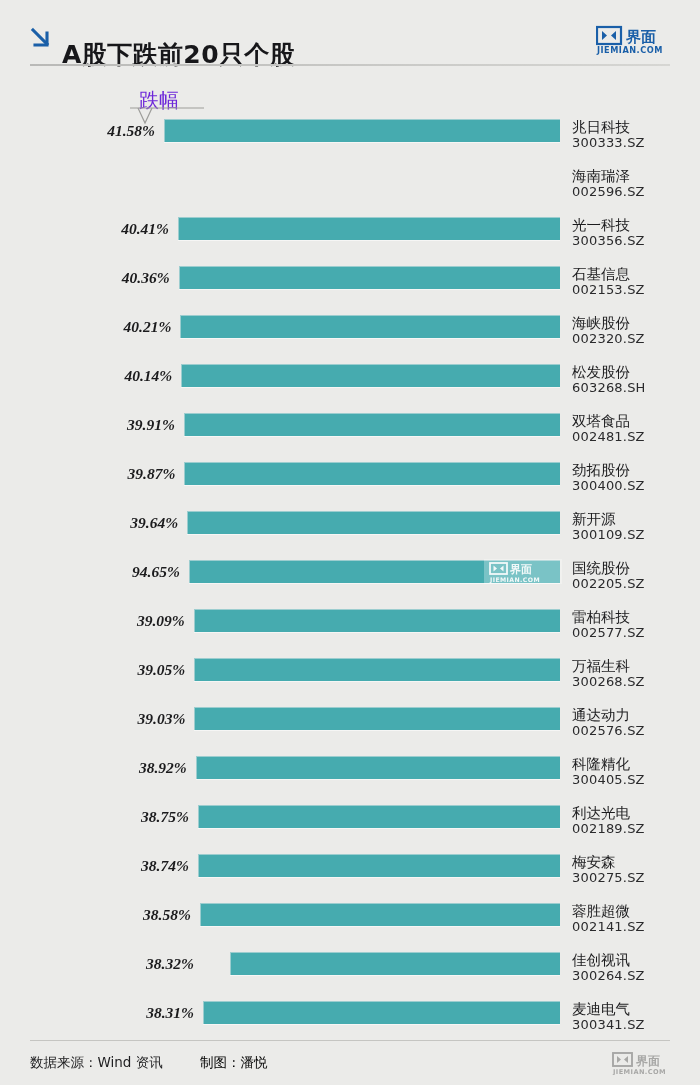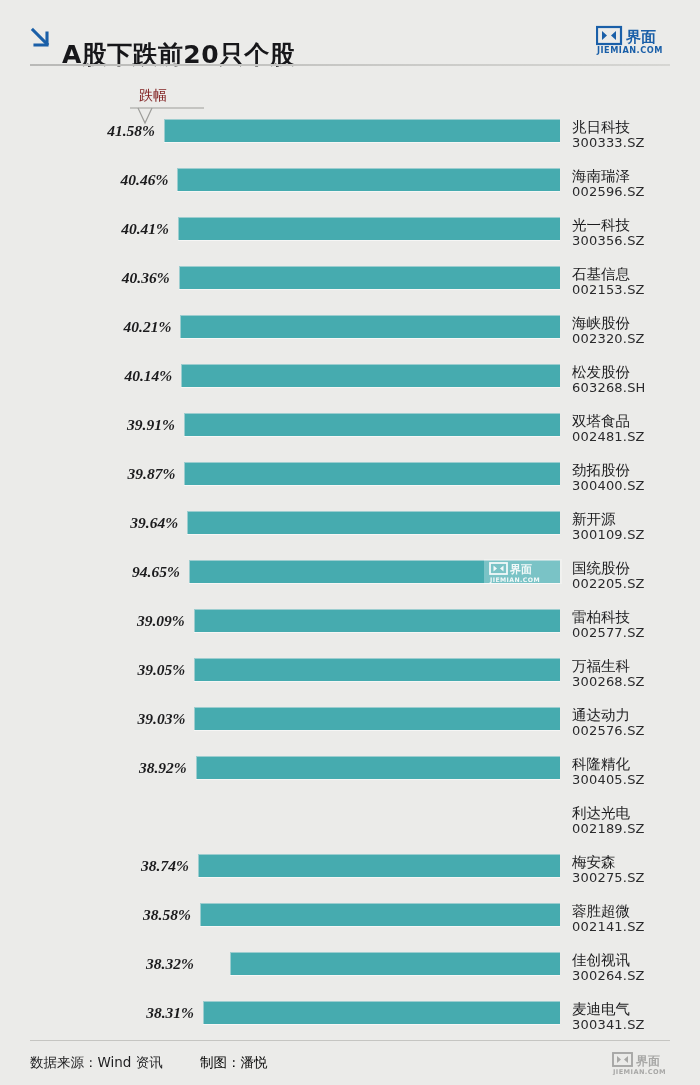--- a/index.html
+++ b/index.html
@@ -54,22 +54,22 @@
     position: absolute;
     left: 30px; top: 64px;
     width: 640px; height: 2px;
     background: linear-gradient(to right, #b9b9b7, #d6d6d3);
   }
 
   
   #axis-label {
     position: absolute;
     left: 139px; top: 87px;
-    font-size: 14px;
-    color: #7f1d1d;
+    font-size: 20px;
+    color: #6d28d9;
     font-family: "DejaVu Sans", "Liberation Sans", sans-serif;
     white-space: nowrap;
   }
 
   #axis-callout {
     position: absolute;
     left: 128px; top: 104px;
     width: 80px; height: 22px;
   }
 
@@ -226,24 +226,20 @@
         <div class="bar-holder" style="width: 396px;">
           <span class="pct">41.58%</span>
           <div class="bar" title="兆日科技 41.58%" style="background: rgb(70, 171, 175);"></div>
         </div>
         <div class="labels">
           <div class="stock-name">兆日科技</div>
           <div class="stock-code">300333.SZ</div>
         </div>
       </div>
       <div class="row">
-        <div class="bar-holder" style="width: 382.6px;">
-          <span class="pct">40.46%</span>
-          <div class="bar" title="海南瑞泽 40.46%" style="background: rgb(70, 171, 175);"></div>
-        </div>
         <div class="labels">
           <div class="stock-name">海南瑞泽</div>
           <div class="stock-code">002596.SZ</div>
         </div>
       </div>
       <div class="row">
         <div class="bar-holder" style="width: 382px;">
           <span class="pct">40.41%</span>
           <div class="bar" title="光一科技 40.41%" style="background: rgb(70, 171, 175);"></div>
         </div>
@@ -356,20 +352,24 @@
         <div class="bar-holder" style="width: 364.3px;">
           <span class="pct">38.92%</span>
           <div class="bar" title="科隆精化 38.92%" style="background: rgb(70, 171, 175);"></div>
         </div>
         <div class="labels">
           <div class="stock-name">科隆精化</div>
           <div class="stock-code">300405.SZ</div>
         </div>
       </div>
       <div class="row">
+        <div class="bar-holder" style="width: 362.2px;">
+          <span class="pct">38.75%</span>
+          <div class="bar" title="利达光电 38.75%" style="background: rgb(70, 171, 175);"></div>
+        </div>
         <div class="labels">
           <div class="stock-name">利达光电</div>
           <div class="stock-code">002189.SZ</div>
         </div>
       </div>
       <div class="row">
         <div class="bar-holder" style="width: 362.1px;">
           <span class="pct">38.74%</span>
           <div class="bar" title="梅安森 38.74%" style="background: rgb(70, 171, 175);"></div>
         </div>

